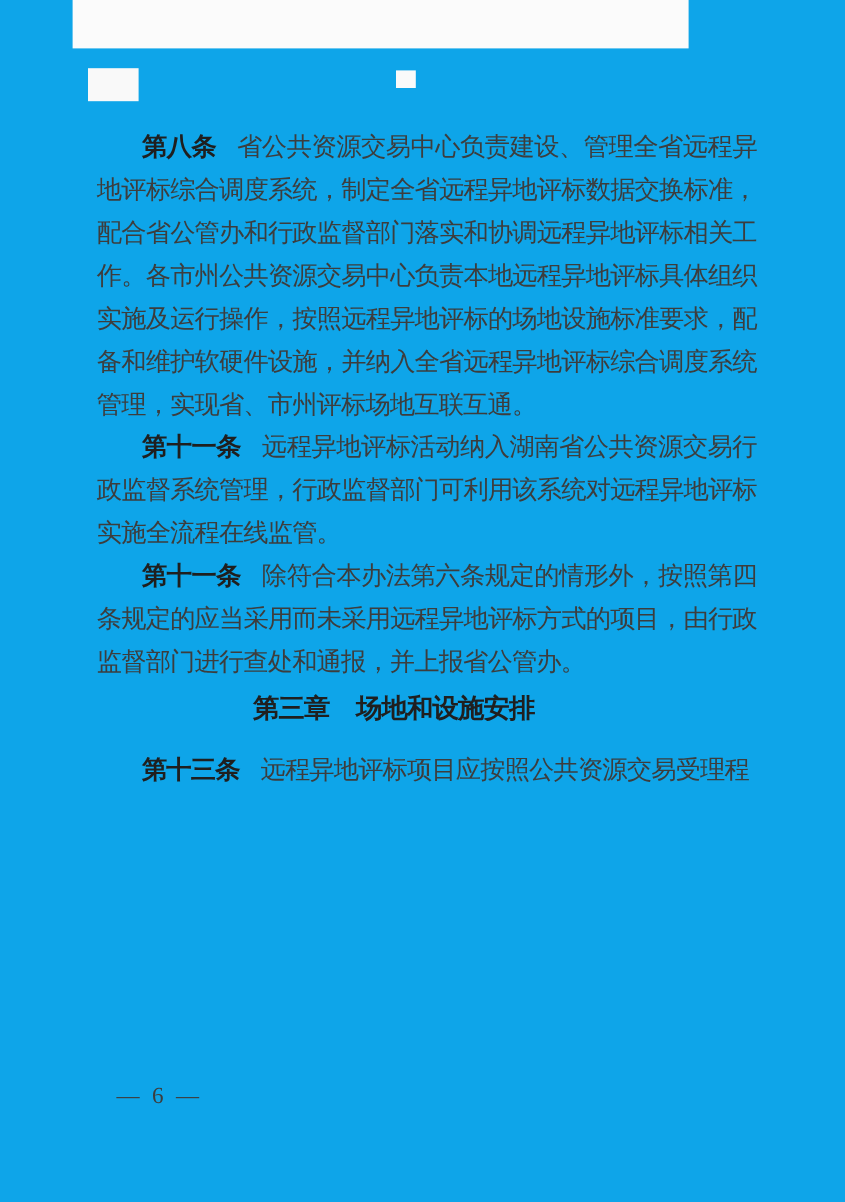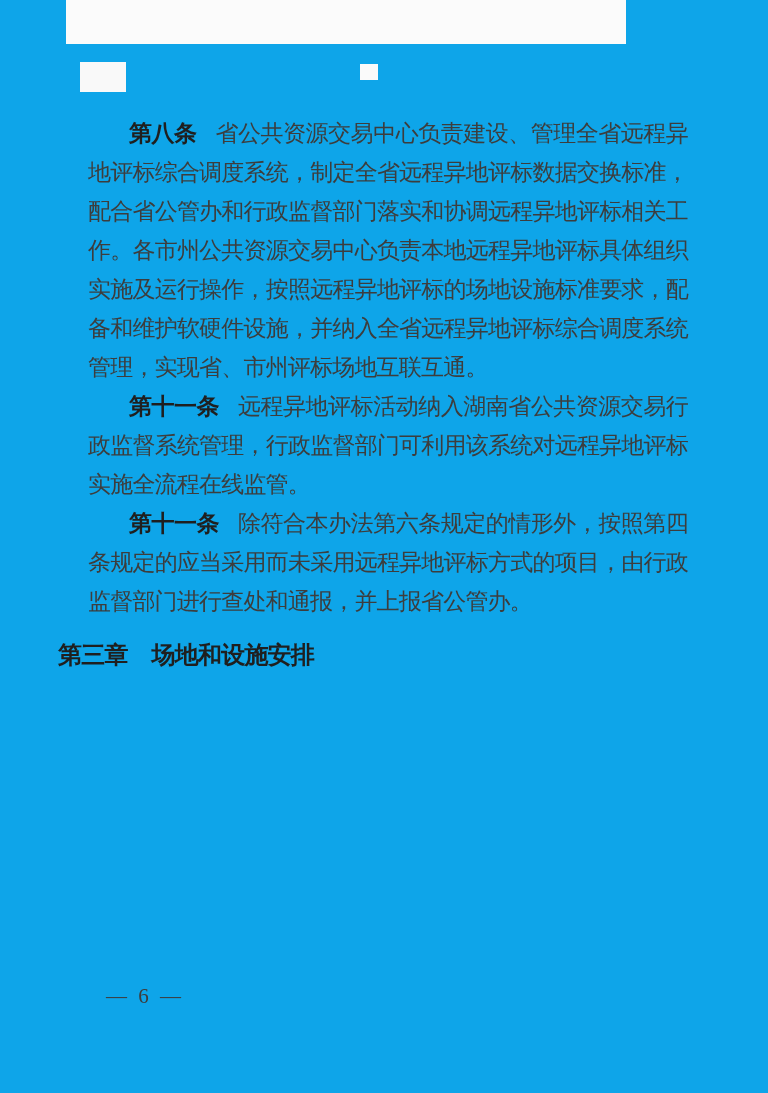--- a/index.html
+++ b/index.html
@@ -33,26 +33,26 @@
     text-align: justify;
     text-indent: 41px;
   }
   .article-label {
     font-weight: bold;
     color: #1f1f1f;
     font-family: "Liberation Sans", "DejaVu Sans", sans-serif;
     margin-right: 19px;
   }
   .chapter {
-    text-align: left;
+    text-align: center;
     font-weight: bold;
     color: #1f1f1f;
     font-family: "Liberation Sans", "DejaVu Sans", sans-serif;
     font-size: 24px;
-    margin: 14px 0 16px;
+    margin: 4px 0 16px;
     transform: translateX(-30px);
   }
   .chapter-num { margin-right: 24px; }
   .pageno {
     position: absolute;
     left: 106px; top: 984px;
     font-size: 21px;
     color: #3d3d3d;
     letter-spacing: 3px;
   }
@@ -70,17 +70,18 @@
     <p class="para"><span class="article-label">第八条</span><span>省公共资源交易中心负责建设、管理全省远程异地评标综合调度系统，制定全省远程异地评标数据交换标准，配合省公管办和行政监督部门落实和协调远程异地评标相关工作。各市州公共资源交易中心负责本地远程异地评标具体组织实施及运行操作，按照远程异地评标的场地设施标准要求，配备和维护软硬件设施，并纳入全省远程异地评标综合调度系统管理，实现省、市州评标场地互联互通。</span></p>
 
 
 
     <p class="para"><span class="article-label">第十一条</span><span>远程异地评标活动纳入湖南省公共资源交易行政监督系统管理，行政监督部门可利用该系统对远程异地评标实施全流程在线监管。</span></p>
 
     <p class="para"><span class="article-label">第十一条</span><span>除符合本办法第六条规定的情形外，按照第四条规定的应当采用而未采用远程异地评标方式的项目，由行政监督部门进行查处和通报，并上报省公管办。</span></p>
 
     <div class="chapter"><span class="chapter-num">第三章</span><span>场地和设施安排</span></div>
 
+    <p class="para"><span class="article-label">第十三条</span><span>远程异地评标项目应按照公共资源交易受理程</span></p>
 
   </div>
 
   <div class="pageno">— 6 —</div>
 </div>
 
 </body></html>

